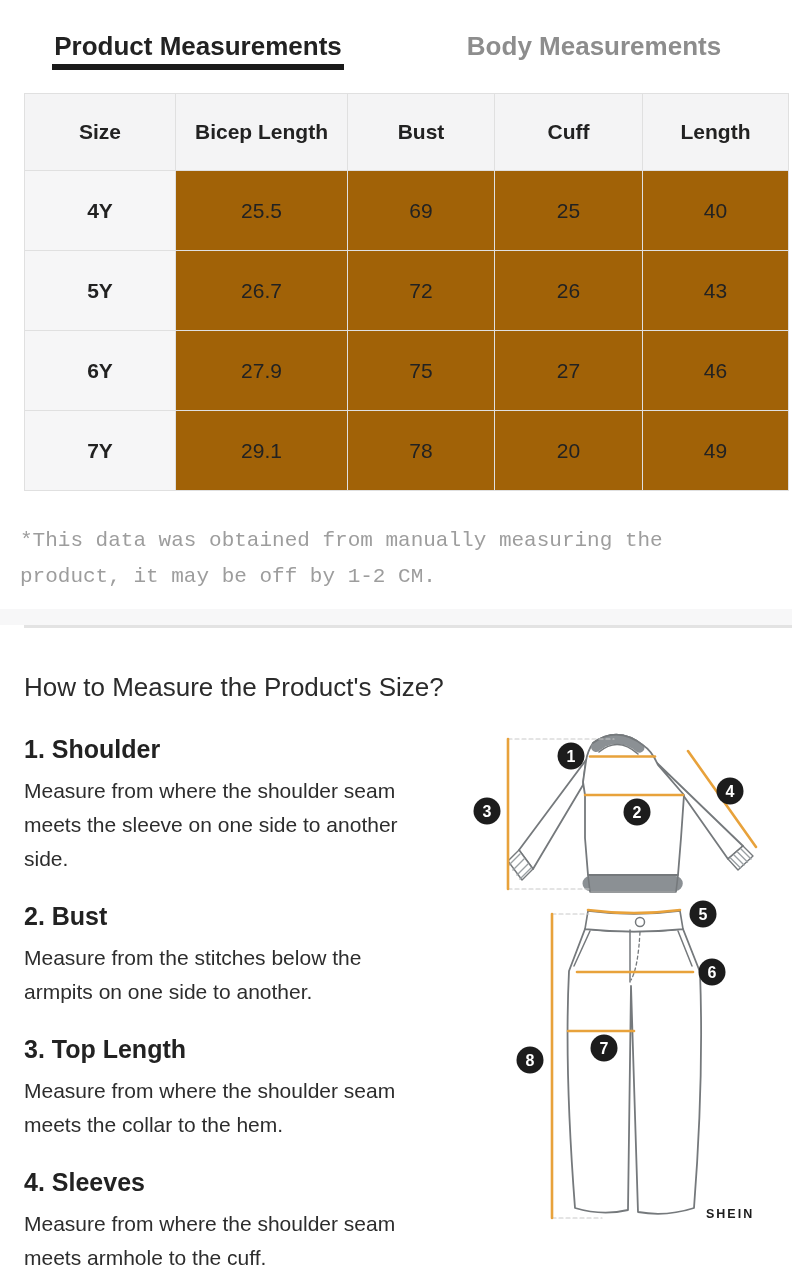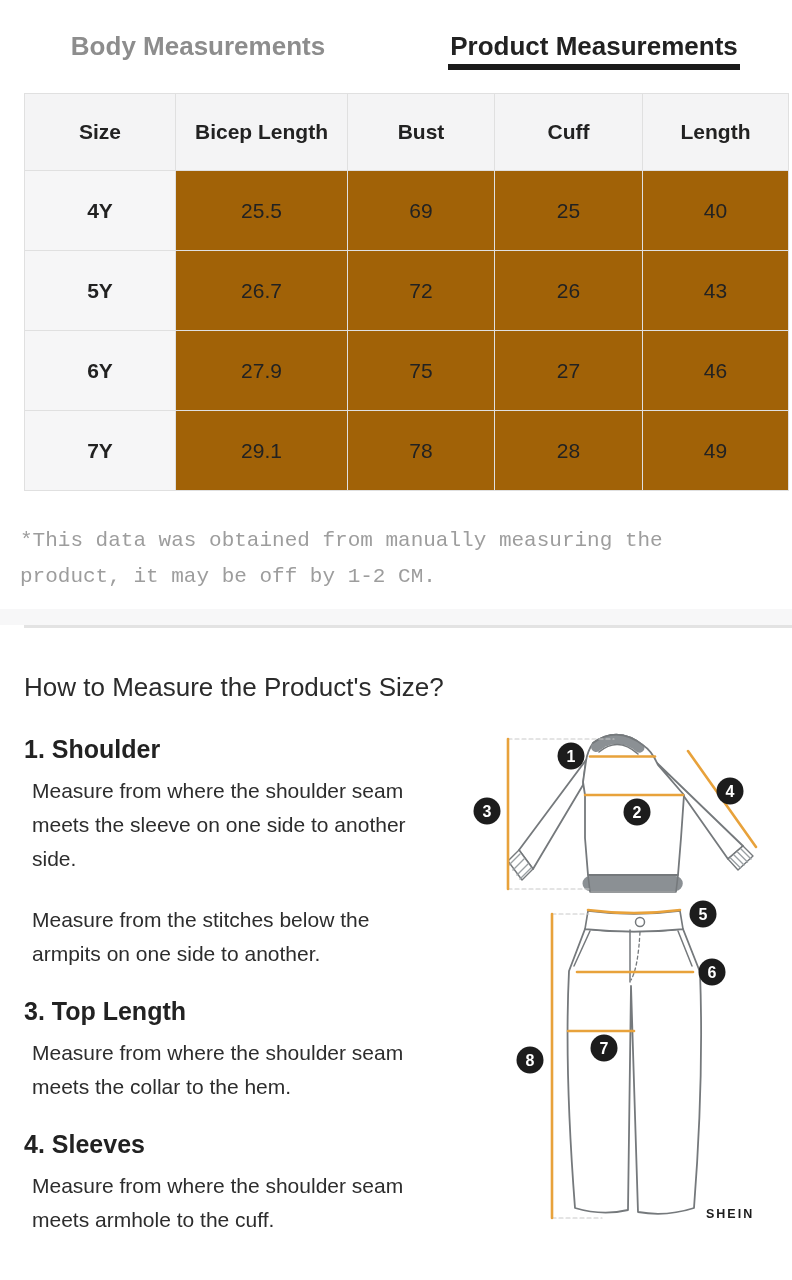--- a/index.html
+++ b/index.html
@@ -38,36 +38,36 @@
     font-family:Liberation Mono, monospace;
   }
   
   .section-band{height:16px;background:#f7f7f8;margin-top:14px;}
   .section-line{height:3px;background:#e3e3e3;margin:0 0 0 24px;}
   
   .howto-title{margin:44px 24px 0;font-size:26px;font-weight:400;color:#2b2b2b;line-height:30px;}
   .content-row{display:flex;margin:34px 0 0 24px;}
   .instructions{width:408px;flex:none;}
   .item-title{font-size:25px;font-weight:bold;color:#222;margin:0 0 12px;line-height:26px;}
-  .item-text{font-size:21px;color:#2d2d2d;line-height:34px;margin:0 8px 27px;}
+  .item-text{font-size:21px;color:#2d2d2d;line-height:34px;margin:0 0 27px;}
   .diagram{width:330px;flex:none;margin-left:auto;margin-top:-18px;}
   .diagram svg{display:block;}
 </style>
 </head>
 <body>
 
 <div class="page">
 
   <div class="tabs">
-    <div class="tab">
-      <span>Body Measurements</span>
-    </div>
     <div class="tab active">
       <span>Product Measurements</span>
       <span class="tab-underline"></span>
+    </div>
+    <div class="tab">
+      <span>Body Measurements</span>
     </div>
   </div>
 
   <table class="size-table">
     <colgroup>
         <col>
         <col>
         <col>
         <col>
         <col>
@@ -100,37 +100,38 @@
           <th>6Y</th>
           <td>27.9</td>
           <td>75</td>
           <td>27</td>
           <td>46</td>
         </tr>
         <tr>
           <th>7Y</th>
           <td>29.1</td>
           <td>78</td>
-          <td>28</td>
+          <td>20</td>
           <td>49</td>
         </tr>
       </tbody>
   </table>
 
   <p class="disclaimer">*This data was obtained from manually measuring the product, it may be off by 1-2 CM.</p>
 
   <div class="section-band"></div>
   <div class="section-line"></div>
 
   <h2 class="howto-title">How to Measure the Product's Size?</h2>
 
   <div class="content-row">
     <div class="instructions" id="instructions">
         <h3 class="item-title">1. Shoulder</h3>
         <p class="item-text">Measure from where the shoulder seam meets the sleeve on one side to another side.</p>
+        <h3 class="item-title">2. Bust</h3>
         <p class="item-text">Measure from the stitches below the armpits on one side to another.</p>
         <h3 class="item-title">3. Top Length</h3>
         <p class="item-text">Measure from where the shoulder seam meets the collar to the hem.</p>
         <h3 class="item-title">4. Sleeves</h3>
         <p class="item-text">Measure from where the shoulder seam meets armhole to the cuff.</p>
       </div>
 
     <div class="diagram">
       <svg width="330" height="512" viewBox="0 0 330 512" xmlns="http://www.w3.org/2000/svg">
 

